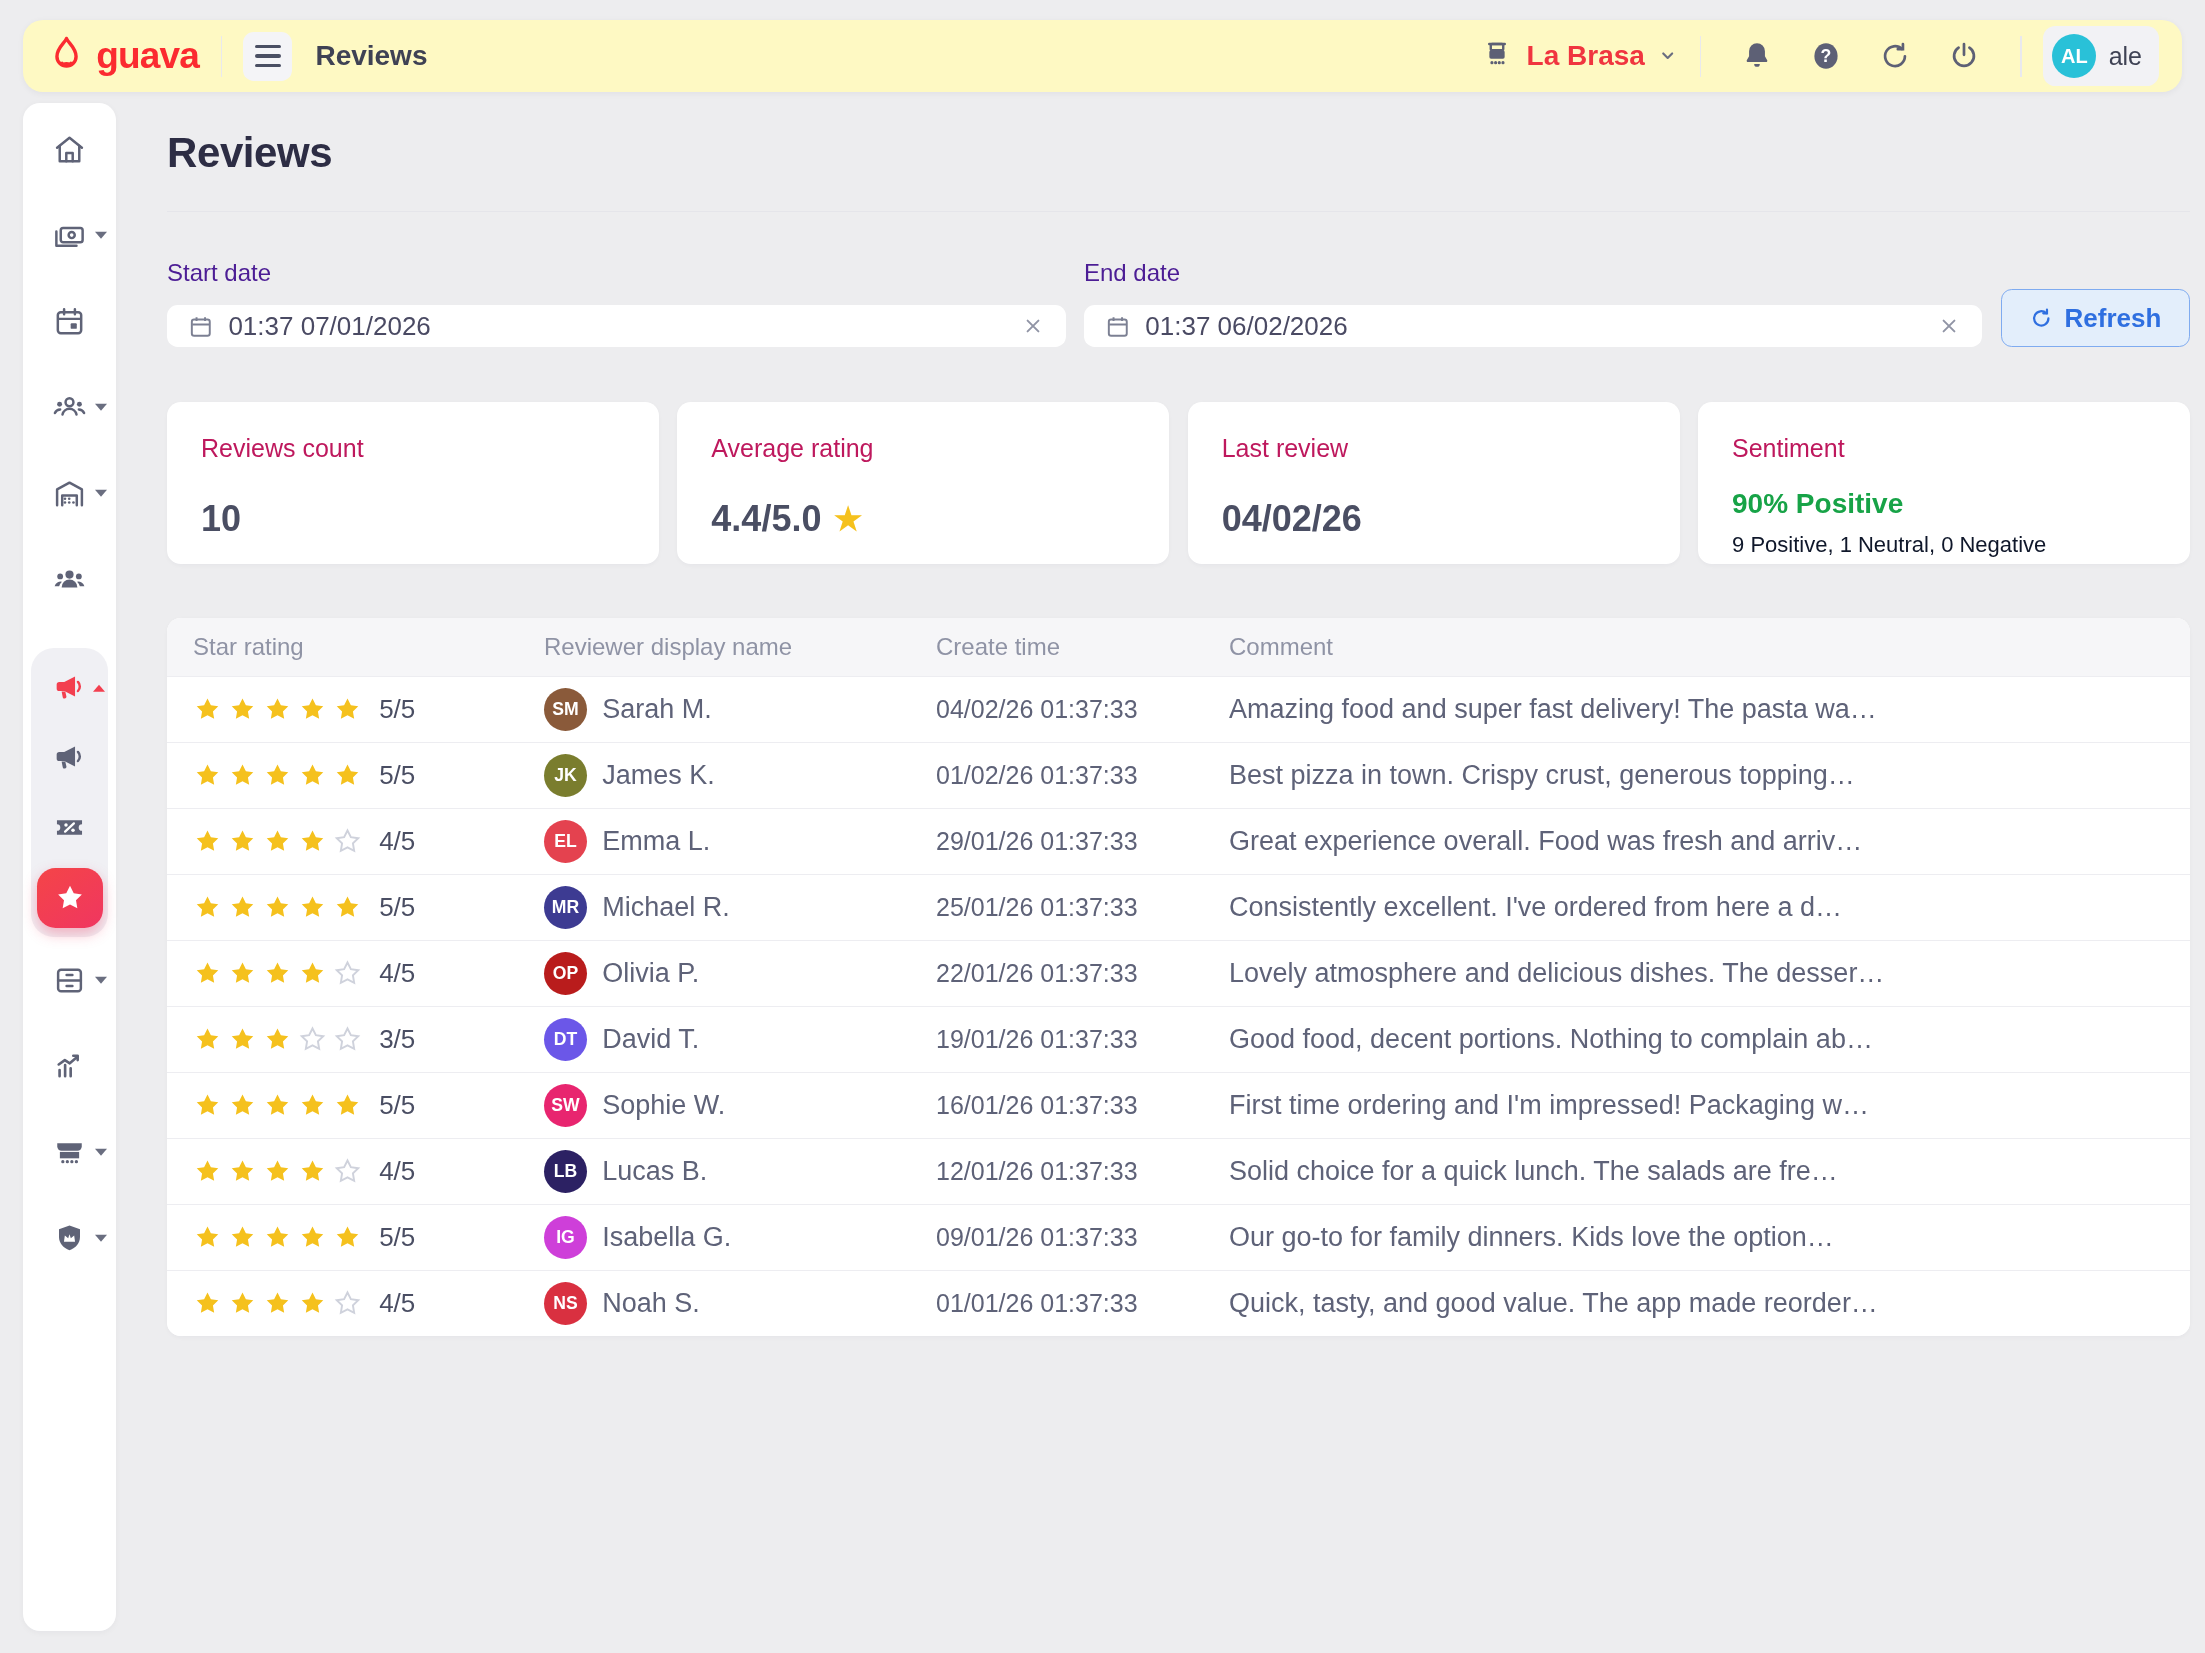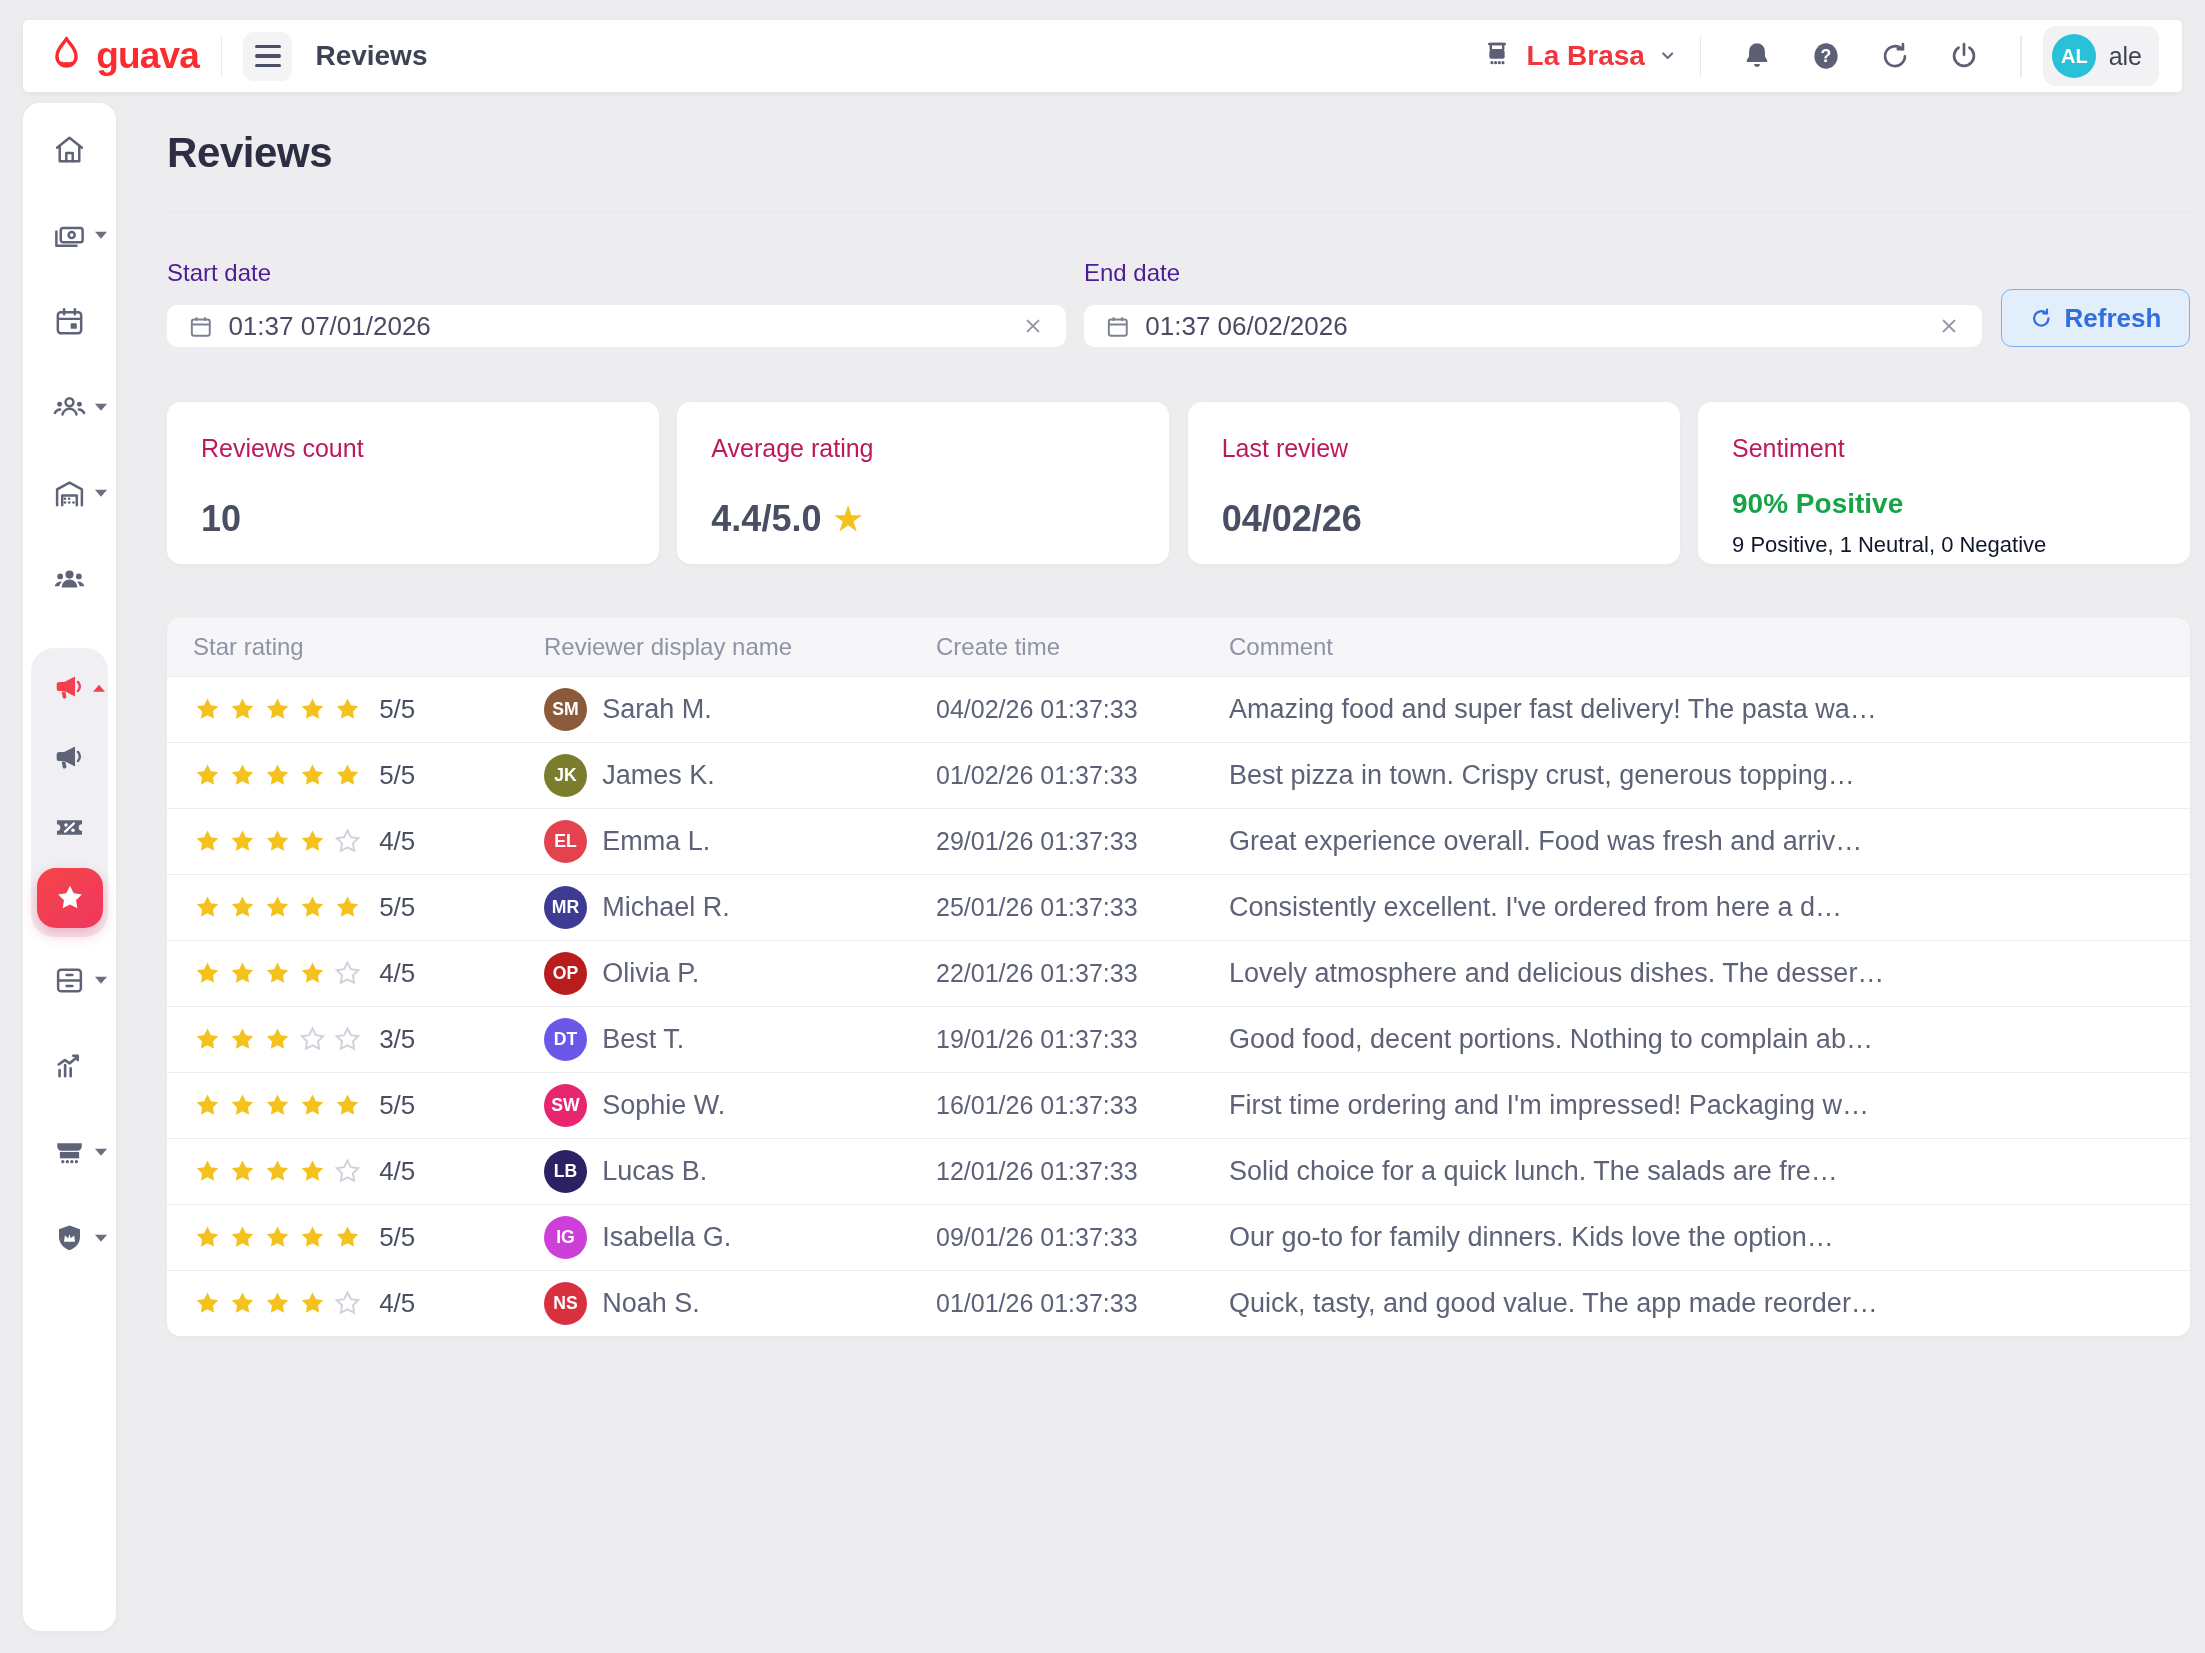--- a/index.html
+++ b/index.html
@@ -1,19 +1,19 @@
 <!DOCTYPE html>
 <html style="font-size:12.3px"><head>
 <meta charset="utf-8">
 <style>
   * { box-sizing: border-box; margin: 0; padding: 0; }
   html,body { width:2205px; height:1654px; background:#ededef; font-family:"Liberation Sans", sans-serif; overflow:hidden; position:relative; }
 
   
-  .topbar { position:absolute; left:23px; top:20px; width:2159px; height:72px; background:#ffffff; border-radius:5px;
+  .topbar { position:absolute; left:23px; top:20px; width:2159px; height:72px; background:#fef9c3; border-radius:20px;
             display:flex; align-items:center; padding:0 23px; box-shadow:0 1.5px 6.1px rgba(25,25,60,.05); z-index:5; }
   .logo { display:flex; align-items:center; gap:9.2px; color:#fb2b30; }
   .logo svg { width:41px; height:41px; }
   .brand { font-size:37px; font-weight:800; color:#fb2b30; letter-spacing:-0.8px; }
   .v-div { width:1.5px; height:41px; background:#e9e9ee; margin:0 21.4px; }
   .hamburger { width:49px; height:49px; border-radius:10.7px; background:#f4f4f7; display:flex; flex-direction:column;
                justify-content:center; align-items:center; gap:6.1px; cursor:pointer; }
   .hamburger i { display:block; width:26px; height:3.4px; border-radius:2.3px; background:#4a4f63; }
   .tb-title { font-size:28px; font-weight:700; color:#3f4254; margin-left:23px; }
   .spacer { flex:1; }
@@ -518,21 +518,21 @@
             <svg viewBox="0 0 24 24">
               <path d="M12 2.9l2.8 5.5 6.1.9-4.4 4.3 1 6.1L12 16.8l-5.5 2.9 1-6.1L3.1 9.3l6.1-.9z" fill="none" stroke="#cfd2dc" stroke-width="1.6"></path>
             </svg>
             <svg viewBox="0 0 24 24">
               <path d="M12 2.9l2.8 5.5 6.1.9-4.4 4.3 1 6.1L12 16.8l-5.5 2.9 1-6.1L3.1 9.3l6.1-.9z" fill="none" stroke="#cfd2dc" stroke-width="1.6"></path>
             </svg>
             <span class="rating-txt">3/5</span>
           </div>
           <div class="c-rev">
             <span class="avatar-sm" style="background:#6b57e8">DT</span>
-            <span class="rev-name">Best T.</span>
+            <span class="rev-name">David T.</span>
           </div>
           <div class="c-time">19/01/26 01:37:33</div>
           <div class="c-comment">Good food, decent portions. Nothing to complain ab…</div>
         </div>
         <div class="t-row">
           <div class="c-stars">
             <svg viewBox="0 0 24 24">
               <path d="M12 2.9l2.8 5.5 6.1.9-4.4 4.3 1 6.1L12 16.8l-5.5 2.9 1-6.1L3.1 9.3l6.1-.9z" fill="#f5c11d"></path>
             </svg>
             <svg viewBox="0 0 24 24">

